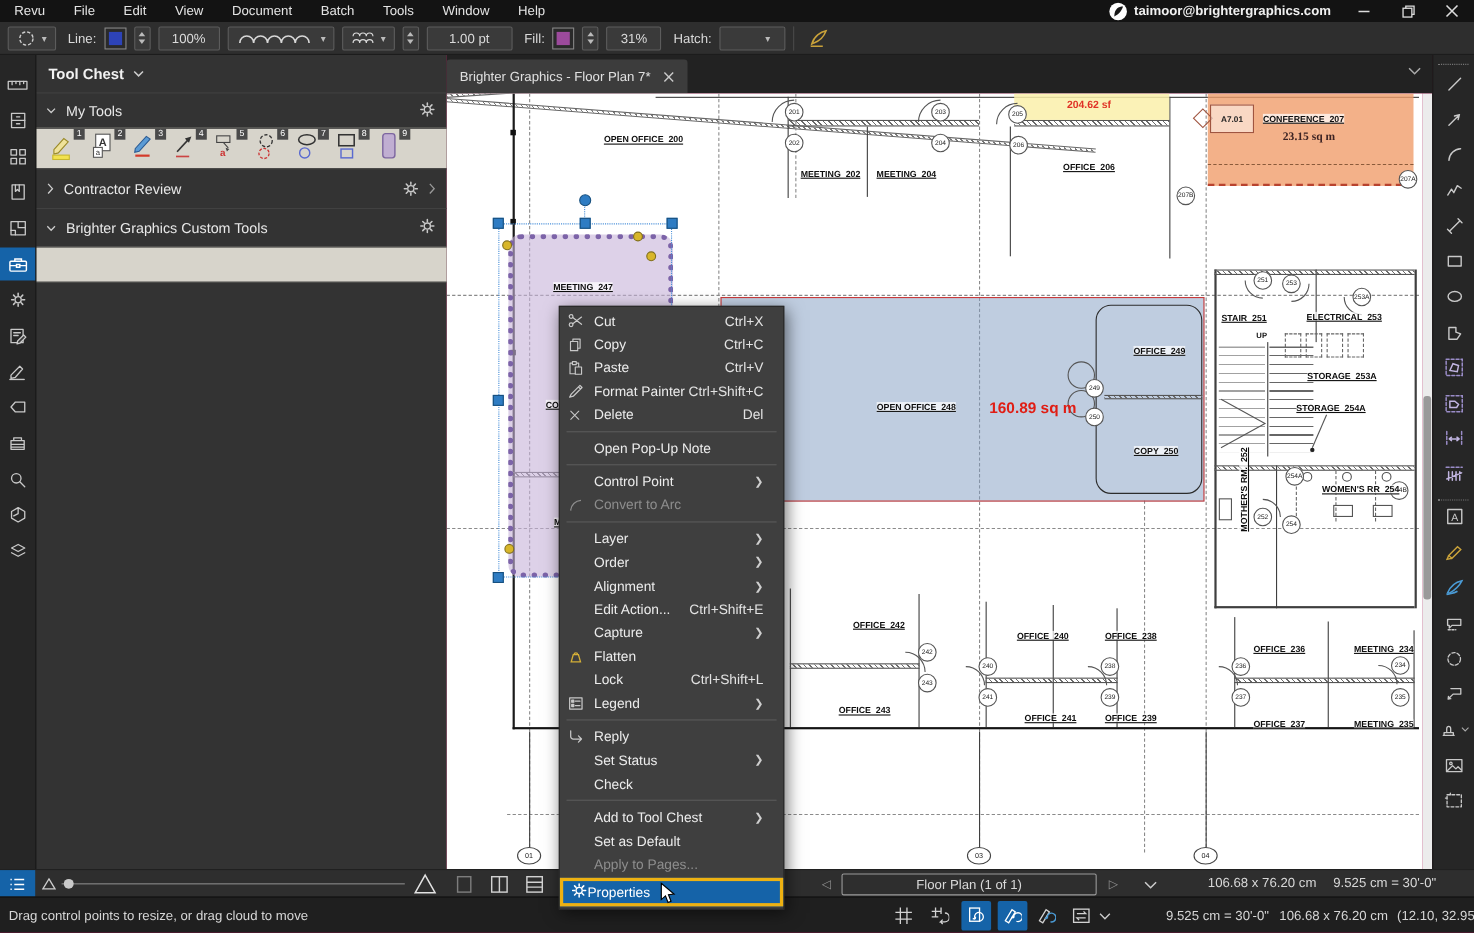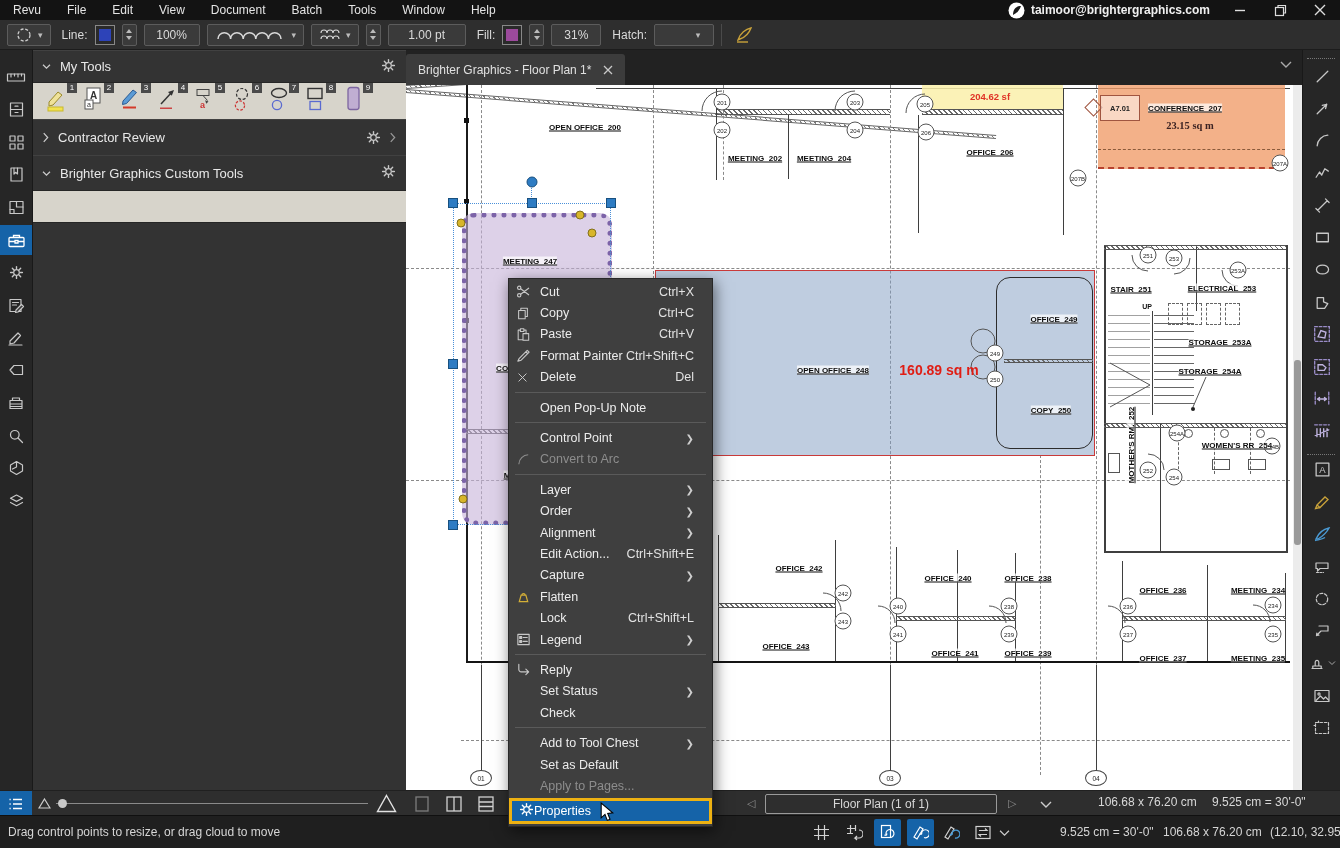--- a/index.html
+++ b/index.html
@@ -273,20 +273,26 @@
       </div>
       <div class="lb-item" style="top: 435.8px;">
         <svg width="17" height="16" viewBox="0 0 17 16" fill="none" stroke="#c8c8c8" stroke-width="1.2" stroke-linecap="round" stroke-linejoin="round">
           <path d="M8.5 2 l6 3.2 -6 3.2 -6-3.2z"></path>
           <path d="M2.5 9.5 l6 3.2 6-3.2"></path>
         </svg>
       </div>
     </div>
 
   <div id="panel">
+    <div id="panel-header">
+      <span>Tool Chest</span>
+      <svg width="10" height="8" viewBox="0 0 10 8">
+          <path d="M1 2 l4 4 4-4" fill="none" stroke="#ccc" stroke-width="1.4"></path>
+        </svg>
+    </div>
     <div class="pc-row" style="height:31px;">
       <svg width="9" height="7" viewBox="0 0 10 8">
           <path d="M1 2 l4 4 4-4" fill="none" stroke="#ccc" stroke-width="1.4"></path>
         </svg>
       <span>My Tools</span>
       <span class="row-gear">
           <span class="gear-slot"><svg width="15" height="15" viewBox="0 0 16 16" fill="none" stroke="#c8c8c8" stroke-width="1.5" stroke-linecap="round">
               <circle cx="8" cy="8" r="3" stroke-width="1.3"></circle>
               <path d="M12.2 8 H14.3 M10.97 10.97 L12.45 12.45 M8 12.2 V14.3 M5.03 10.97 L3.55 12.45 M3.8 8 H1.7 M5.03 5.03 L3.55 3.55 M8 3.8 V1.7 M10.97 5.03 L12.45 3.55"></path>
             </svg></span>
@@ -362,21 +368,21 @@
               <path d="M12.2 8 H14.3 M10.97 10.97 L12.45 12.45 M8 12.2 V14.3 M5.03 10.97 L3.55 12.45 M3.8 8 H1.7 M5.03 5.03 L3.55 3.55 M8 3.8 V1.7 M10.97 5.03 L12.45 3.55"></path>
             </svg></span>
         </span>
     </div>
     <div id="strip2"></div>
   </div>
 
   <div id="docarea">
     <div id="tabbar">
       <div id="tab">
-        <span>Brighter Graphics - Floor Plan 1*</span>
+        <span>Brighter Graphics - Floor Plan 7*</span>
         <svg width="10" height="10" viewBox="0 0 10 10">
             <path d="M1 1 L9 9 M9 1 L1 9" stroke="#c9c9c9" stroke-width="1.3"></path>
           </svg>
       </div>
       <svg id="tab-chevron" width="12" height="9" viewBox="0 0 12 9">
           <path d="M1 2 l5 5 5-5" fill="none" stroke="#aaa" stroke-width="1.4"></path>
         </svg>
     </div>
     <div id="canvas">
       <div id="plan">

